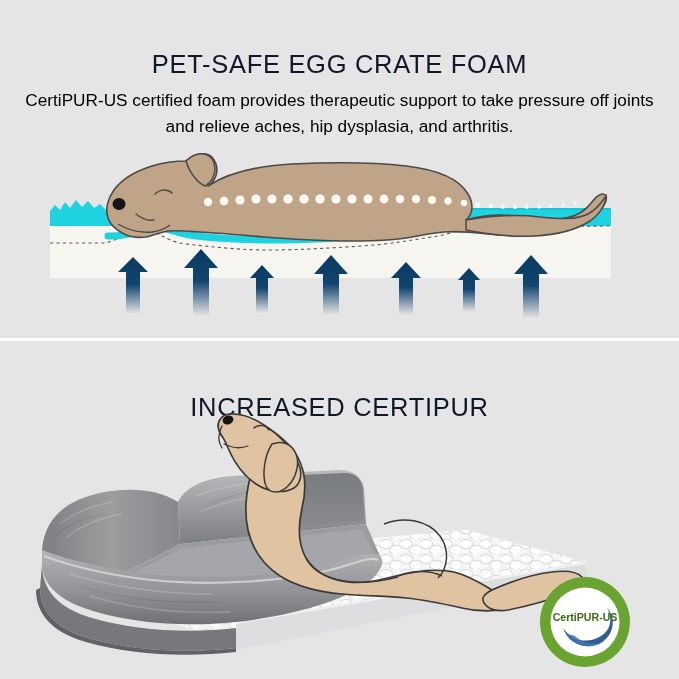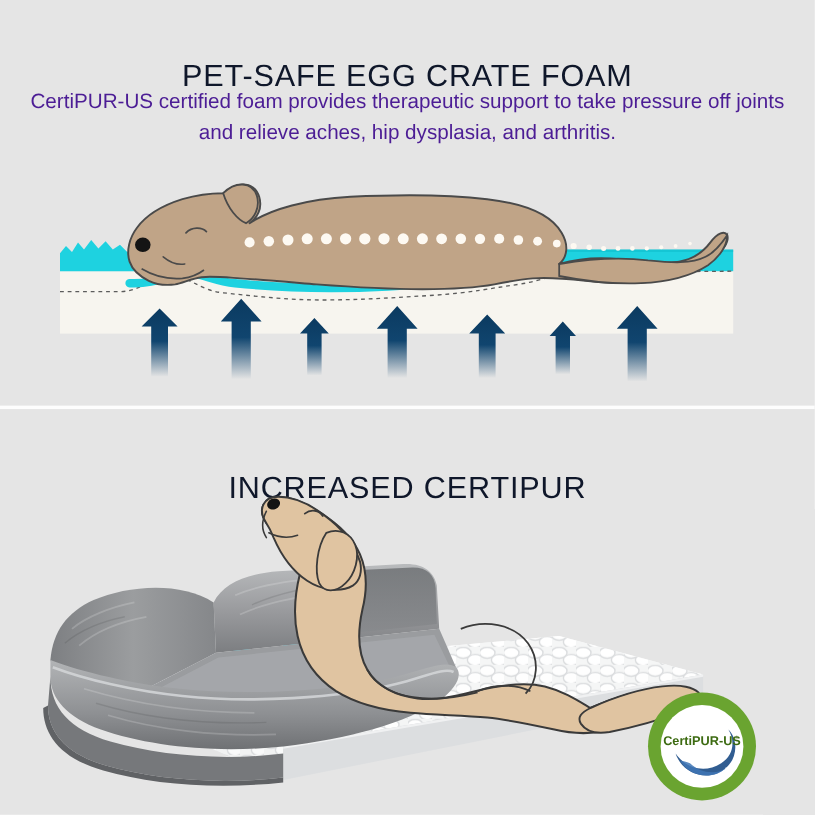--- a/index.html
+++ b/index.html
@@ -45,26 +45,26 @@
     letter-spacing: 0.7px;
     color: #0f172a;
     font-weight: 400;
   }
   #headline-top    { top: 33px; }
   #headline-bottom { top: 372px; }
 
   #subcopy {
     position: absolute;
     left: 16px;
-    top: 54px;
+    top: 70px;
     width: 647px;
     text-align: center;
     font-size: 17.2px;
     line-height: 26px;
-    color: #4c1d95;
+    color: #000000;
     font-weight: 400;
   }
 
   
   .stage {
     position: absolute;
     left: 0;
   }
   #stage-top    { top: 138px; }
   #stage-bottom { top: 404px; }

